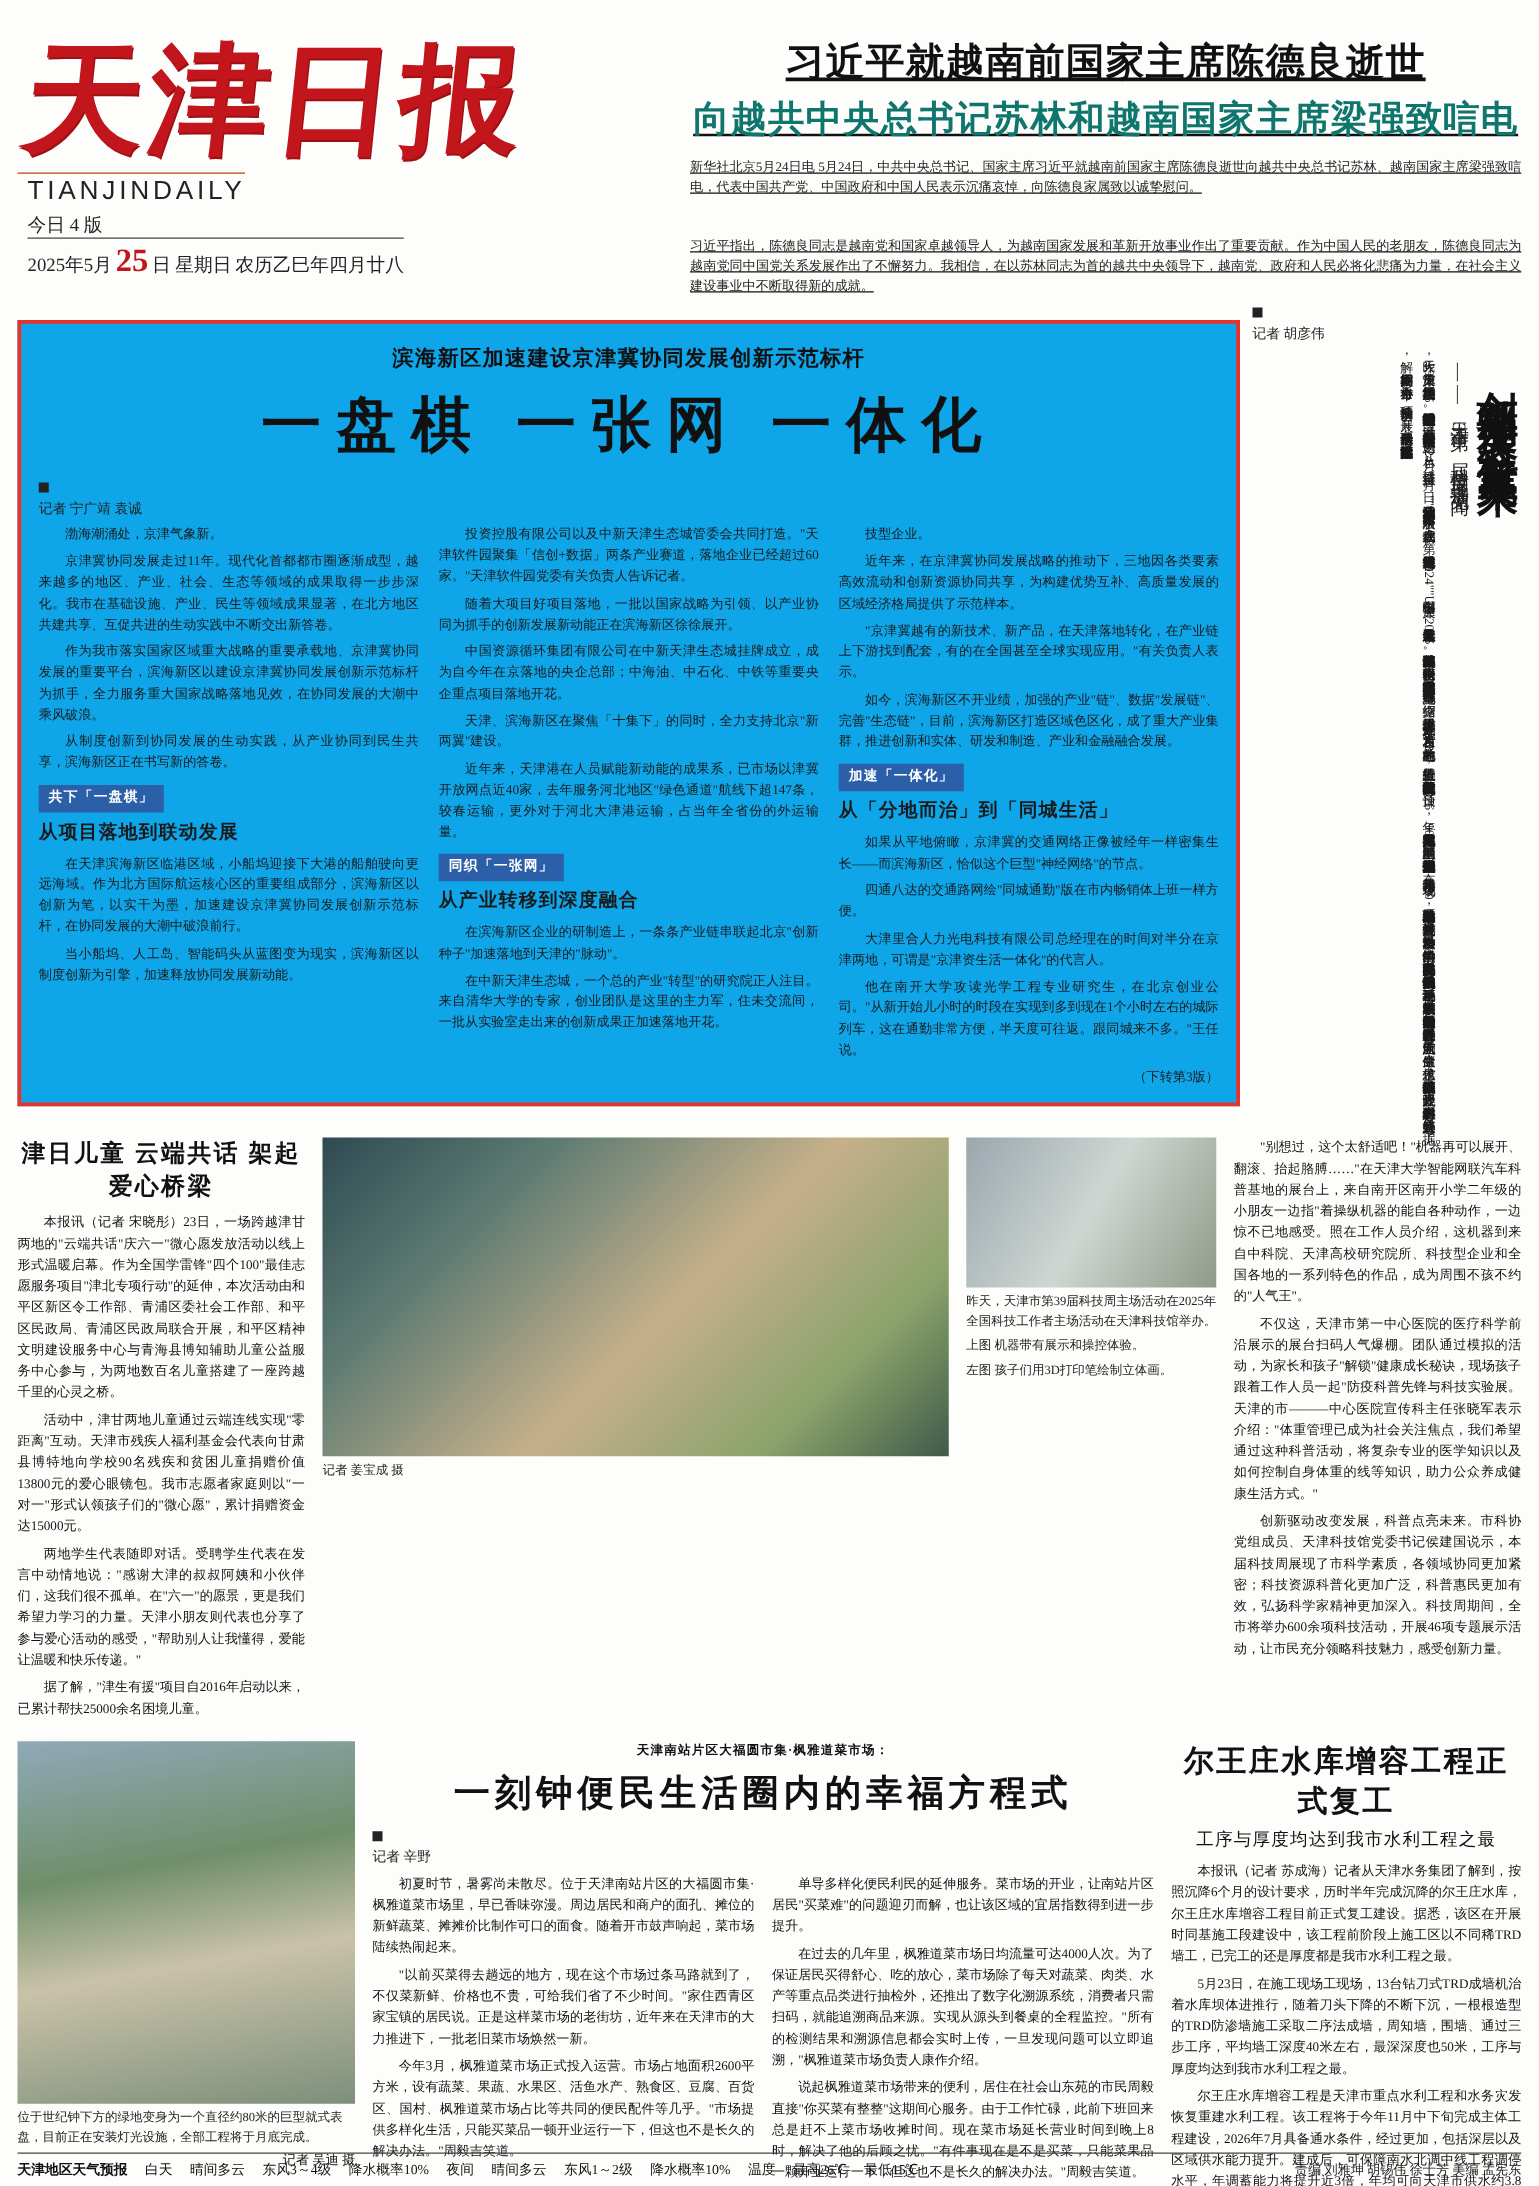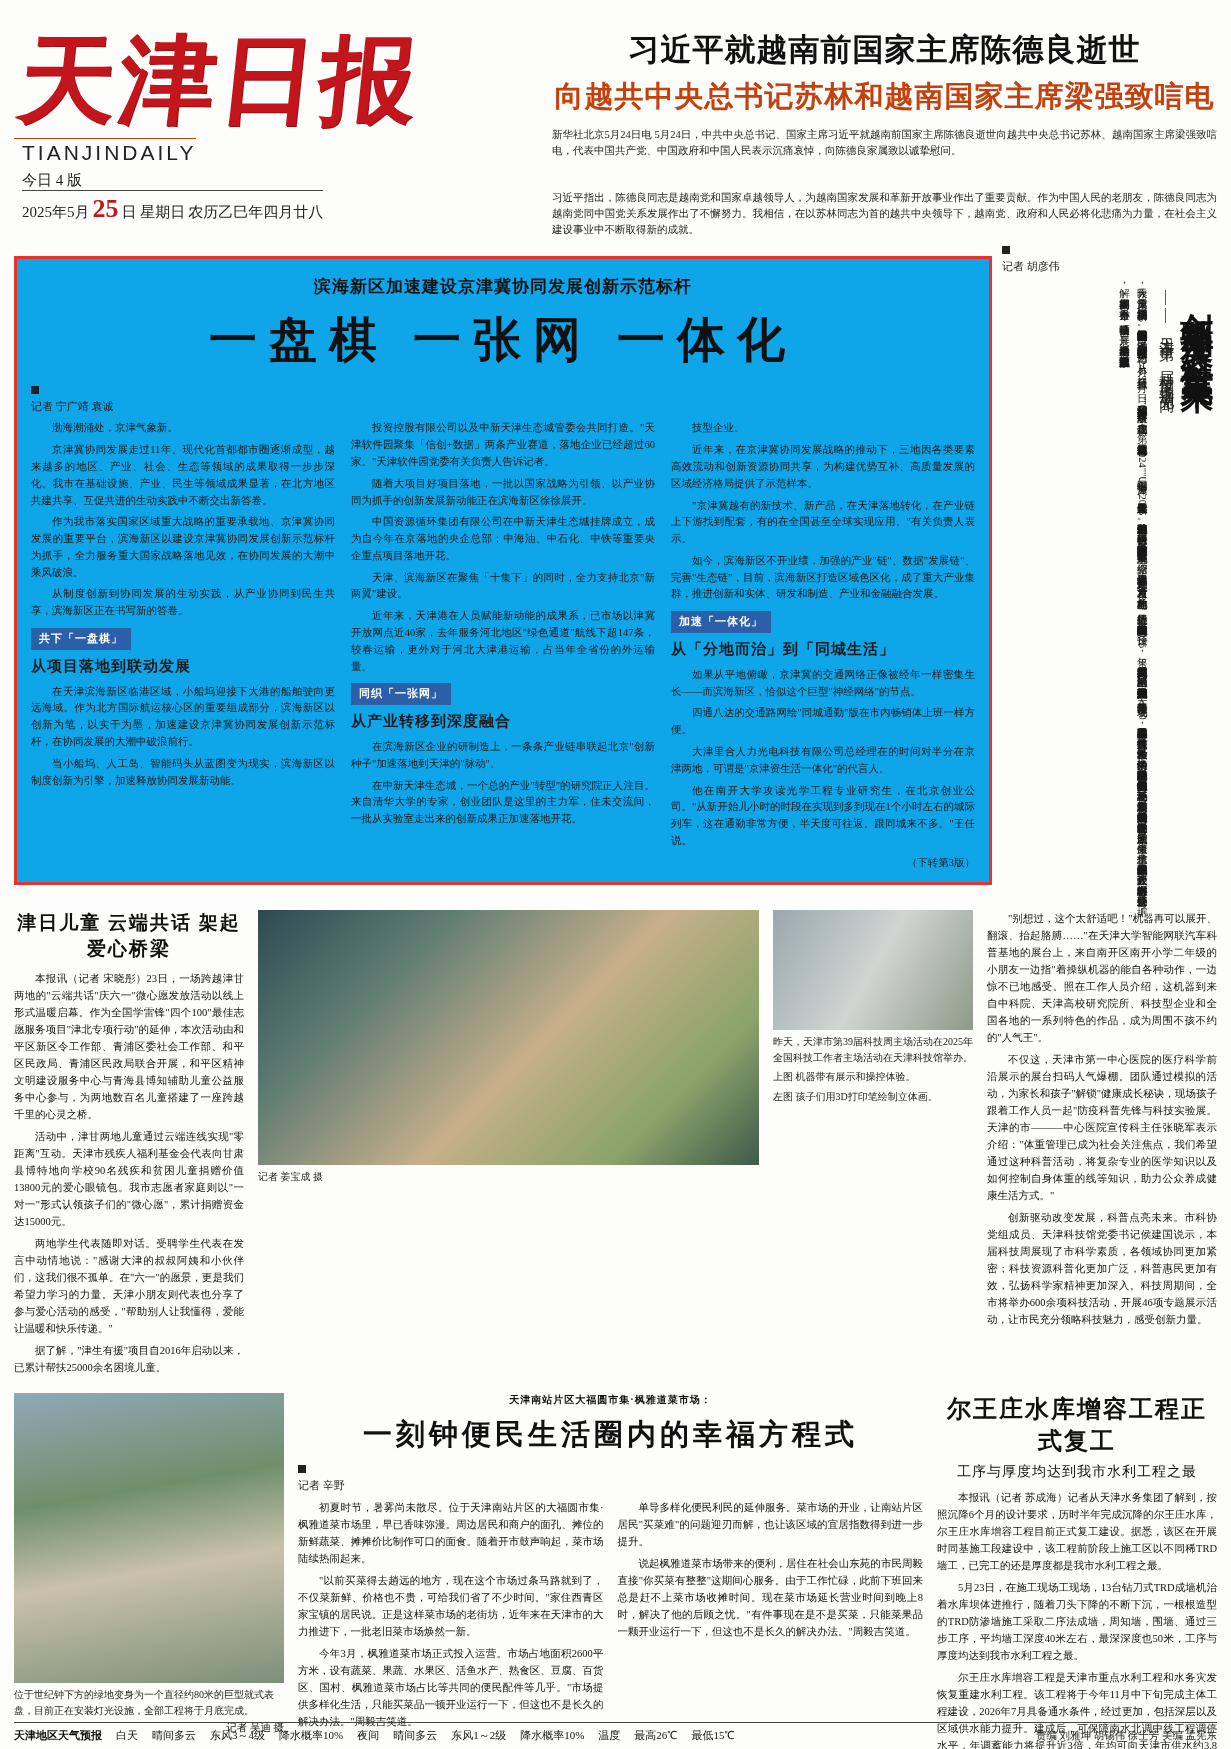--- a/index.html
+++ b/index.html
@@ -37,28 +37,28 @@
     padding-left:8px;
     border-top:1px solid #c2410c;
     display:inline-block;
     padding-top:2px;
   }
   .mast-meta { display:flex; align-items:flex-end; gap:10px; margin-top:6px; padding-left:8px;}
   .mast-meta-top { font-size:15px; color:#222; }
   .mast-date { font-size:15px; color:#222; border-top:1px solid #444; padding-top:3px; display:flex; align-items:baseline; gap:3px;}
   .mast-daynum { font-size:26px; font-weight:bold; color:#c3161c; }
 
-  .mast-right { flex:1; padding-left:18px; }
+  .mast-right { flex:1; padding-left:18px;text-decoration:underline; }
   .head-main {
     font-size:31px; font-weight:bold; letter-spacing:1px;
     line-height:1.45; color:#111; text-align:center;
   }
   .head-sub {
     font-size:29px; font-weight:bold; letter-spacing:1px;
-    line-height:1.45; color:#c2410c; text-align:center; margin-top:2px;
+    line-height:1.45; color:#0f766e; text-align:center; margin-top:2px;
   }
   .xinhua-cols { display:flex; gap:30px; margin-top:10px; font-size:10.5px; line-height:1.55; text-align:justify; color:#222;flex-direction:column;}
   .xinhua-cols > div { flex:1; }
 
   
   .redbox {
     position:relative;
     margin:10px 0 0 0;
     border:3px solid #e8322c;
     padding:16px 14px 10px 14px;
@@ -280,20 +280,21 @@
         <span>记者 辛野</span>
       </div>
       <div class="bot-cols">
         <div>
           <p>初夏时节，暑雾尚未散尽。位于天津南站片区的大福圆市集·枫雅道菜市场里，早已香味弥漫。周边居民和商户的面孔、摊位的新鲜蔬菜、摊摊价比制作可口的面食。随着开市鼓声响起，菜市场陆续热闹起来。</p>
           <p>"以前买菜得去趟远的地方，现在这个市场过条马路就到了，不仅菜新鲜、价格也不贵，可给我们省了不少时间。"家住西青区家宝镇的居民说。正是这样菜市场的老街坊，近年来在天津市的大力推进下，一批老旧菜市场焕然一新。</p>
           <p>今年3月，枫雅道菜市场正式投入运营。市场占地面积2600平方米，设有蔬菜、果蔬、水果区、活鱼水产、熟食区、豆腐、百货区、国村、枫雅道菜市场占比等共同的便民配件等几乎。"市场提供多样化生活，只能买菜品一顿开业运行一下，但这也不是长久的解决办法。"周毅吉笑道。</p>
         </div>
         <div>
           <p>单导多样化便民利民的延伸服务。菜市场的开业，让南站片区居民"买菜难"的问题迎刃而解，也让该区域的宜居指数得到进一步提升。</p>
+          <p>在过去的几年里，枫雅道菜市场日均流量可达4000人次。为了保证居民买得舒心、吃的放心，菜市场除了每天对蔬菜、肉类、水产等重点品类进行抽检外，还推出了数字化溯源系统，消费者只需扫码，就能追溯商品来源。实现从源头到餐桌的全程监控。"所有的检测结果和溯源信息都会实时上传，一旦发现问题可以立即追溯，"枫雅道菜市场负责人康作介绍。</p>
           <p>说起枫雅道菜市场带来的便利，居住在社会山东苑的市民周毅直接"你买菜有整整"这期间心服务。由于工作忙碌，此前下班回来总是赶不上菜市场收摊时间。现在菜市场延长营业时间到晚上8时，解决了他的后顾之忧。"有件事现在是不是买菜，只能菜果品一颗开业运行一下，但这也不是长久的解决办法。"周毅吉笑道。</p>
 
         </div>
       </div>
     </div>
 
     <div class="bot-right">
       <div class="title">尔王庄水库增容工程正式复工</div>
       <div class="sub">工序与厚度均达到我市水利工程之最</div>
       <p>本报讯（记者 苏成海）记者从天津水务集团了解到，按照沉降6个月的设计要求，历时半年完成沉降的尔王庄水库，尔王庄水库增容工程目前正式复工建设。据悉，该区在开展时同基施工段建设中，该工程前阶段上施工区以不同稀TRD墙工，已完工的还是厚度都是我市水利工程之最。</p>

